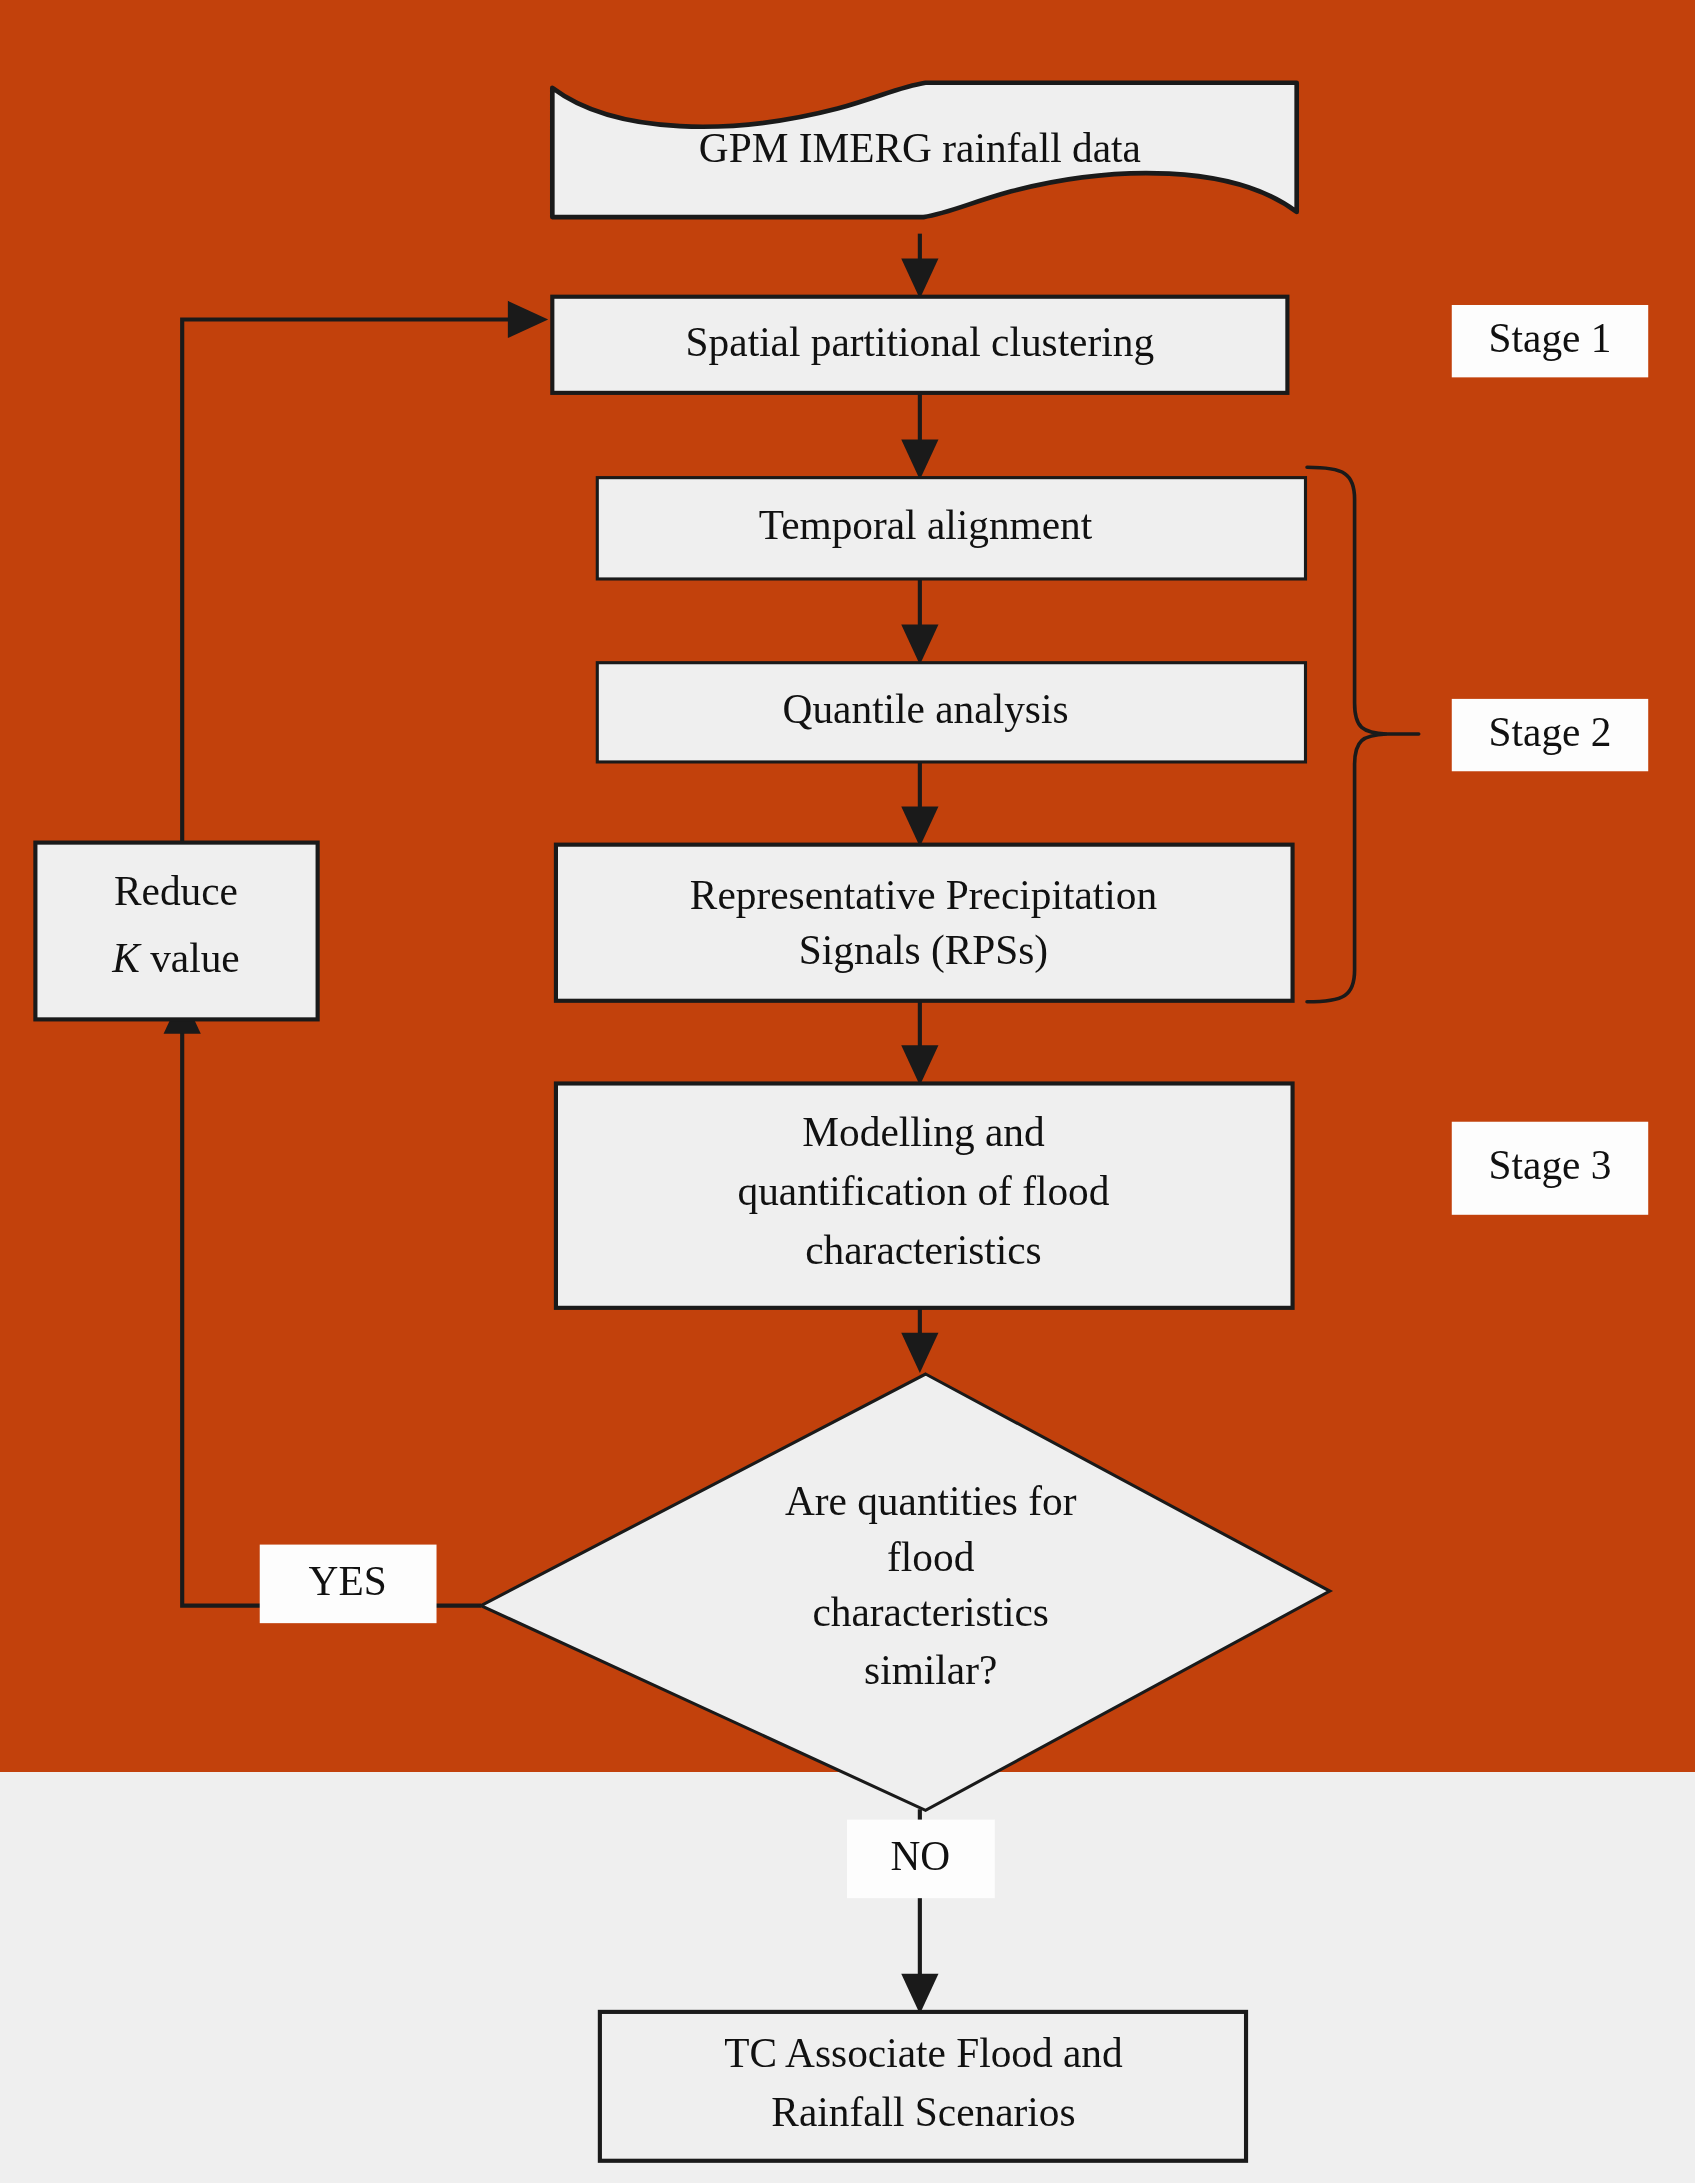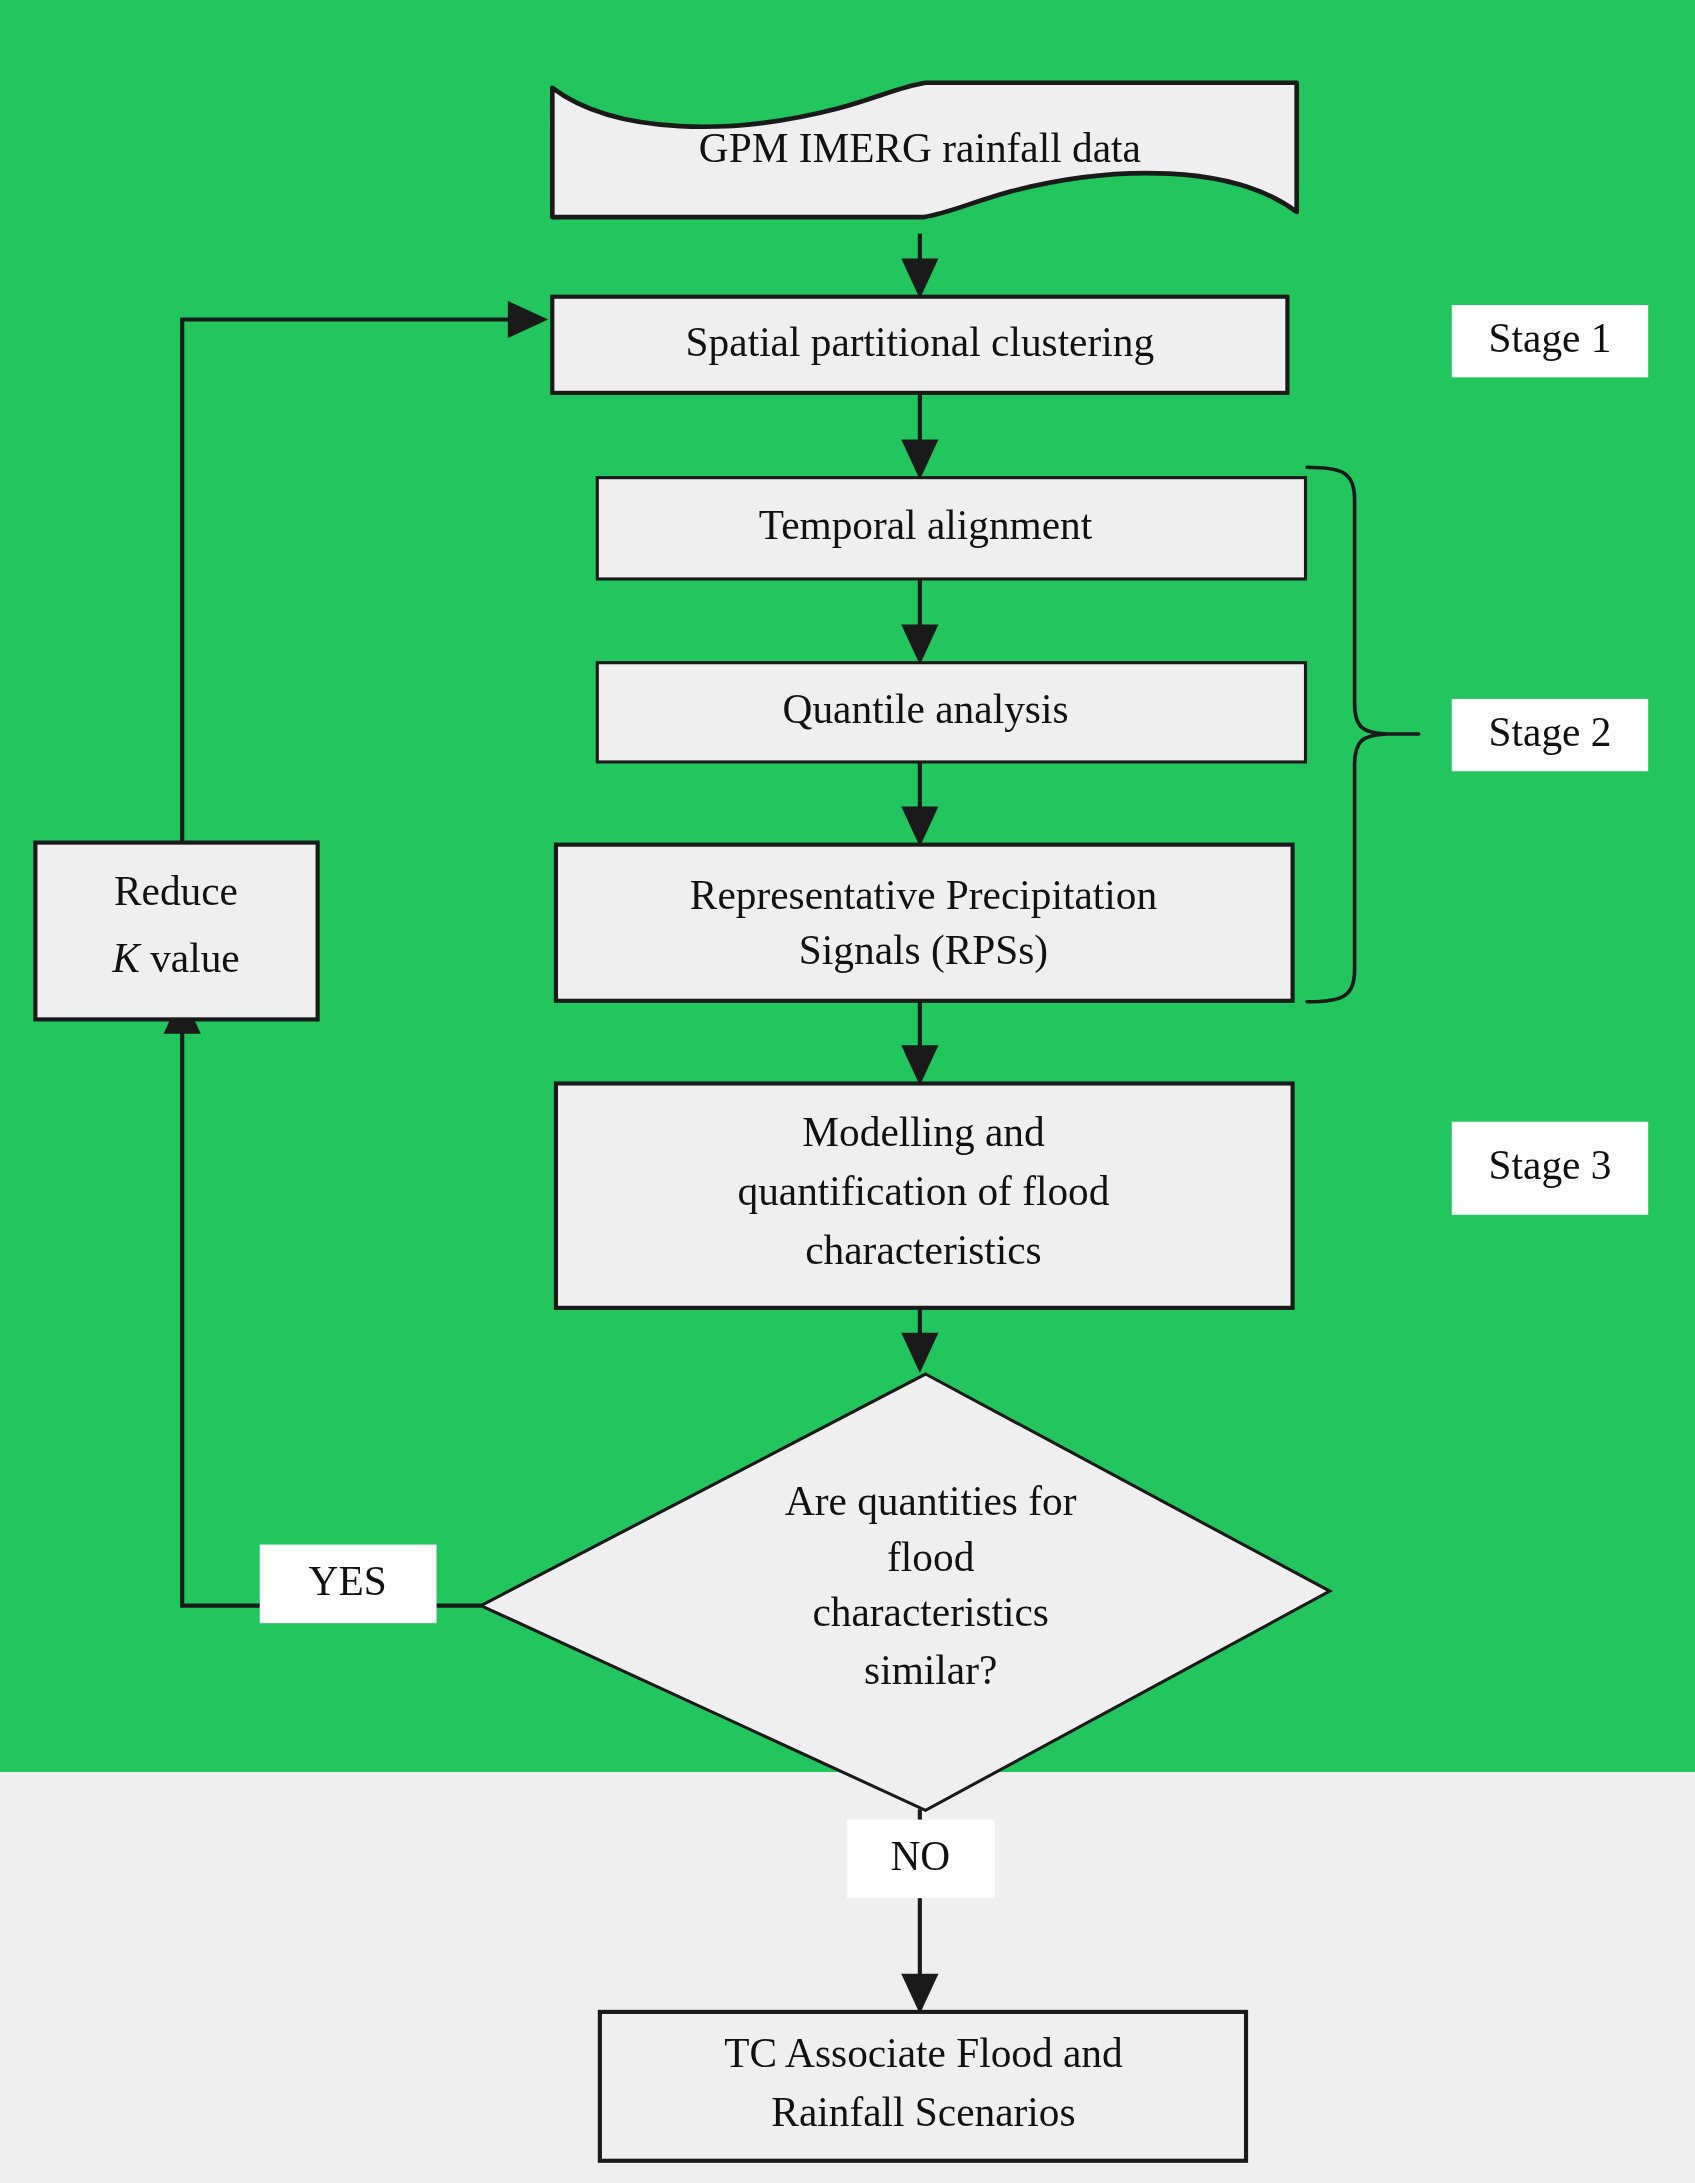--- a/index.html
+++ b/index.html
@@ -10,21 +10,21 @@
   body {
     width: 1696px;
     height: 2183px;
     font-family: "Liberation Serif", "DejaVu Serif", serif;
     overflow: hidden;
   }
   #flow-root {
     position: relative;
     width: 1696px;
     height: 1772px;
-    background: #22c55e;
+    background: #c2410c;
   }
   svg#flow-svg {
     position: absolute;
     left: 0;
     top: 0;
     width: 1696px;
     height: 2183px;
     display: block;
   }
   .node-shape {

